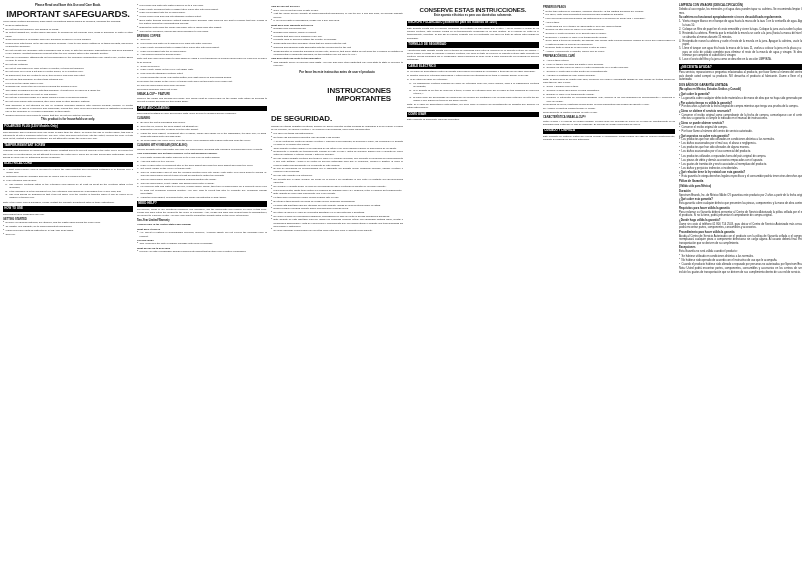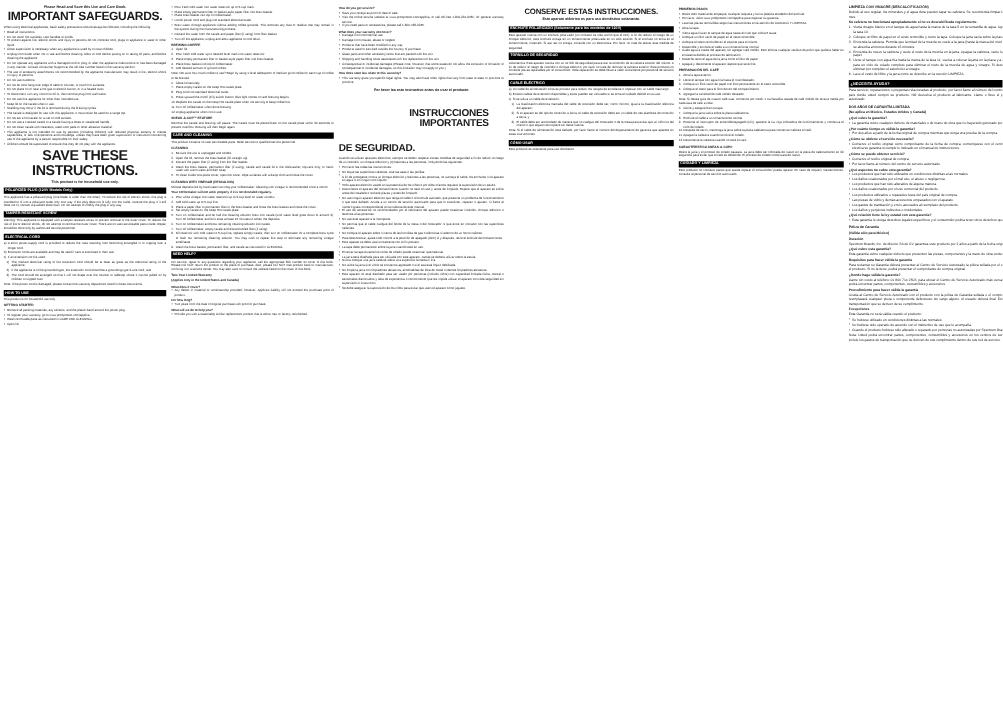--- a/index.html
+++ b/index.html
@@ -118,21 +118,20 @@
       <li>Do not use this appliance for other than intended use.</li>
       <li>Keep lid on the carafe when in use.</li>
       <li>Scalding may occur if the lid is removed during the brewing cycles.</li>
       <li>The carafe is designed for use with this appliance. It must never be used on a range top.</li>
       <li>Do not set a hot carafe on a wet or cold surface.</li>
       <li>Do not use a cracked carafe or a carafe having a loose or weakened handle.</li>
       <li>Do not clean carafe with cleansers, steel wool pads or other abrasive material.</li>
       <li>This appliance is not intended for use by persons (including children) with reduced physical, sensory or mental capabilities, or lack of experience and knowledge, unless they have been given supervision or instruction concerning use of the appliance by a person responsible for their safety.</li>
       <li>Children should be supervised to ensure that they do not play with the appliance.</li>
     </ul>
-    <h1 class="save">SAVE THESE INSTRUCTIONS.</h1>
     <div class="save-sub">This product is for household use only.</div>
 
     <span class="bar">POLARIZED PLUG (120V Models Only)</span>
     <p>This appliance has a polarized plug (one blade is wider than the other). To reduce the risk of electric shock, this plug is intended to fit into a polarized outlet only one way. If the plug does not fit fully into the outlet, reverse the plug. If it still does not fit, contact a qualified electrician. Do not attempt to modify the plug in any way.</p>
 
     <span class="bar">TAMPER-RESISTANT SCREW</span>
     <p>Warning: This appliance is equipped with a tamper-resistant screw to prevent removal of the outer cover. To reduce the risk of fire or electric shock, do not attempt to remove the outer cover. There are no user-serviceable parts inside. Repair should be done only by authorized service personnel.</p>
 
     <span class="bar">ELECTRICAL CORD</span>
     <ol class="alpha">

